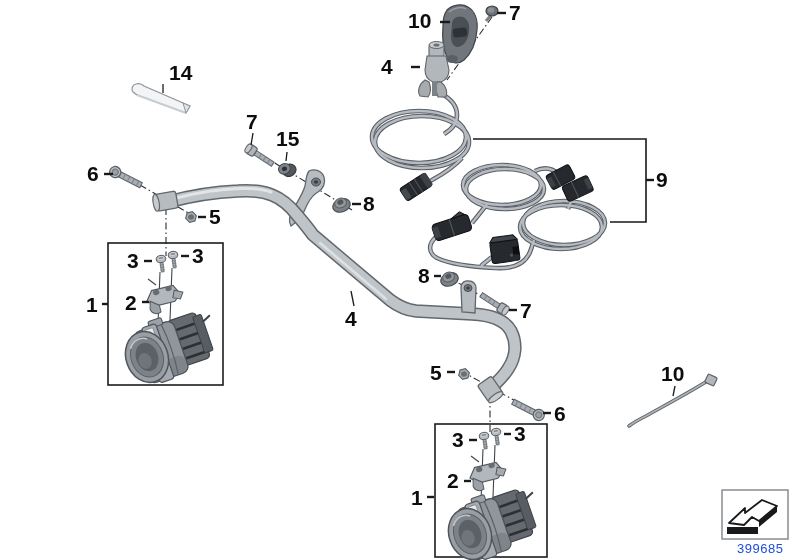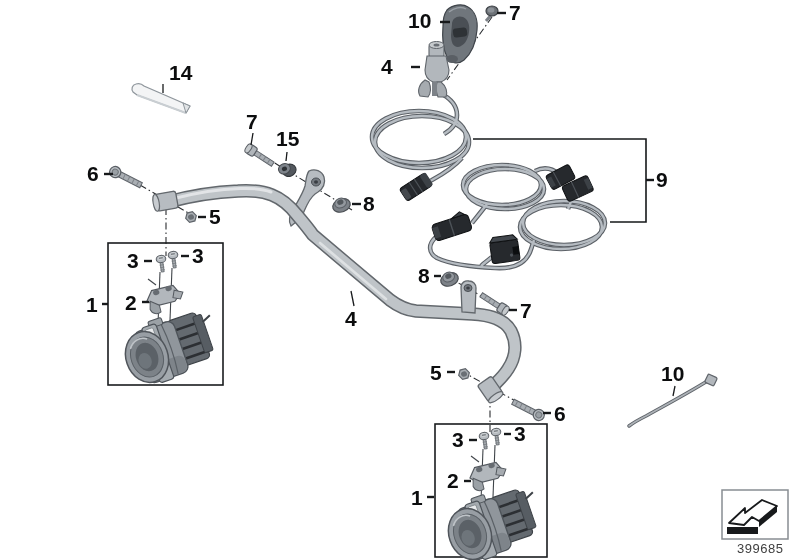--- a/index.html
+++ b/index.html
@@ -1,20 +1,20 @@
 <!DOCTYPE html>
 <html><head>
 <meta charset="utf-8">
 <style>
   html,body{margin:0;padding:0;background:#fff;}
   .stage{position:relative;width:800px;height:560px;background:#ffffff;overflow:hidden;
          font-family:"Liberation Sans",sans-serif;}
   .callout{position:absolute;font:700 21px "Liberation Sans",sans-serif;color:#0c0d0e;
            line-height:1;white-space:nowrap;}
-  .docnum{position:absolute;font:400 13px "Liberation Sans",sans-serif;color:#404040;
+  .docnum{position:absolute;font:400 13px "Liberation Sans",sans-serif;color:#1d4ed8;
           letter-spacing:.5px;}
   svg{position:absolute;left:0;top:0;}
 </style>
 </head>
 <body>
 
 <div class="stage">
 
 <svg width="800" height="560" viewBox="0 0 800 560">
   <defs>

